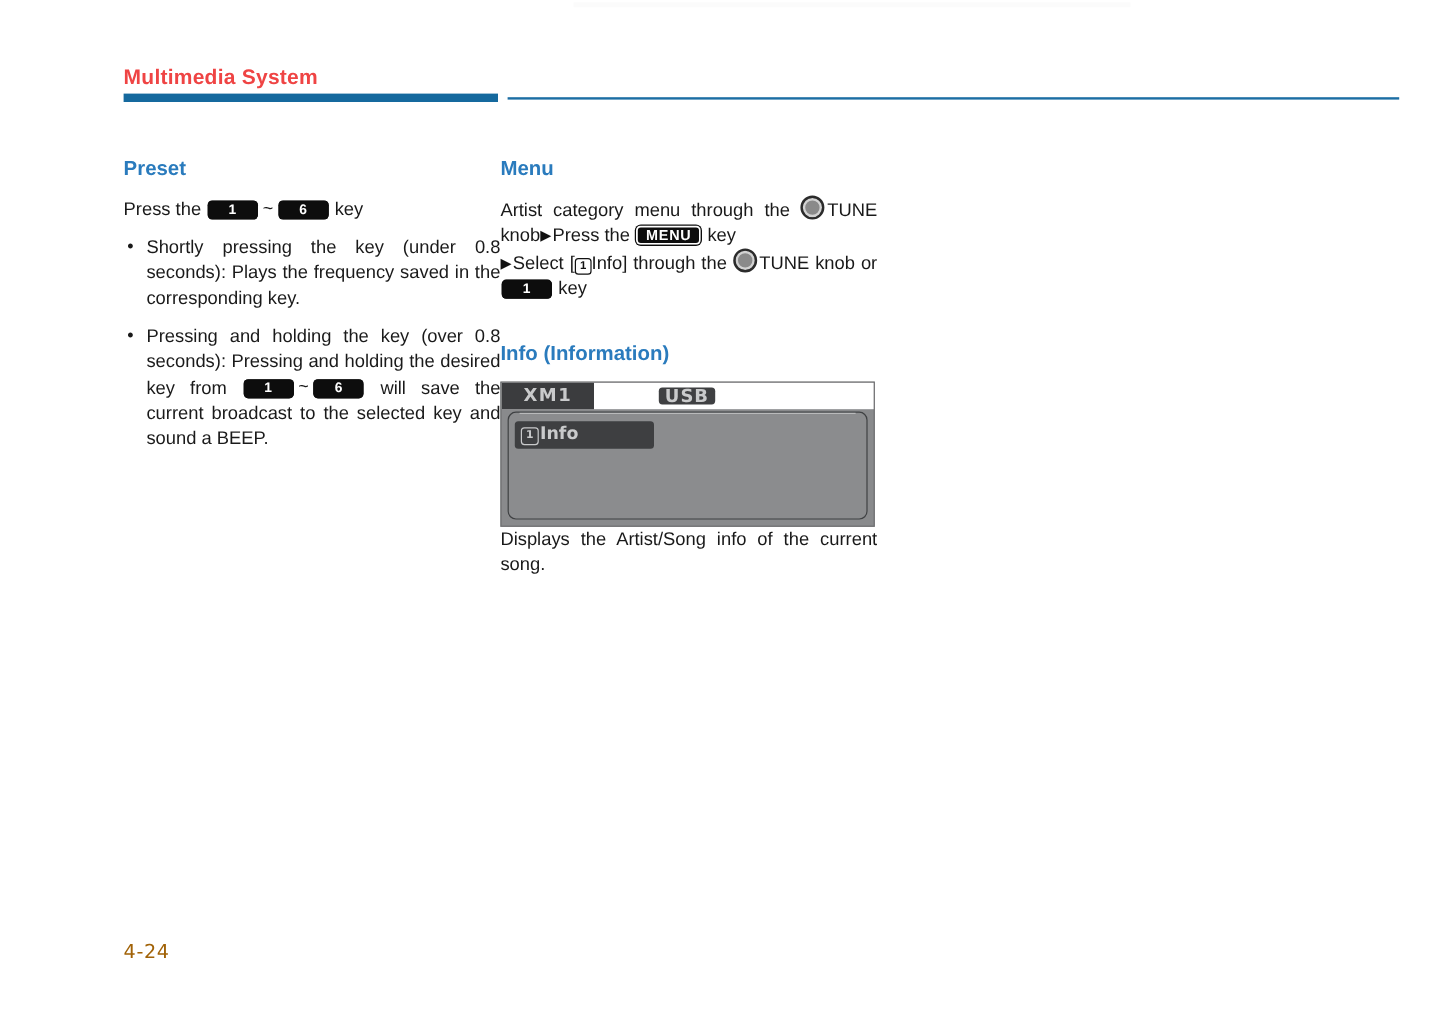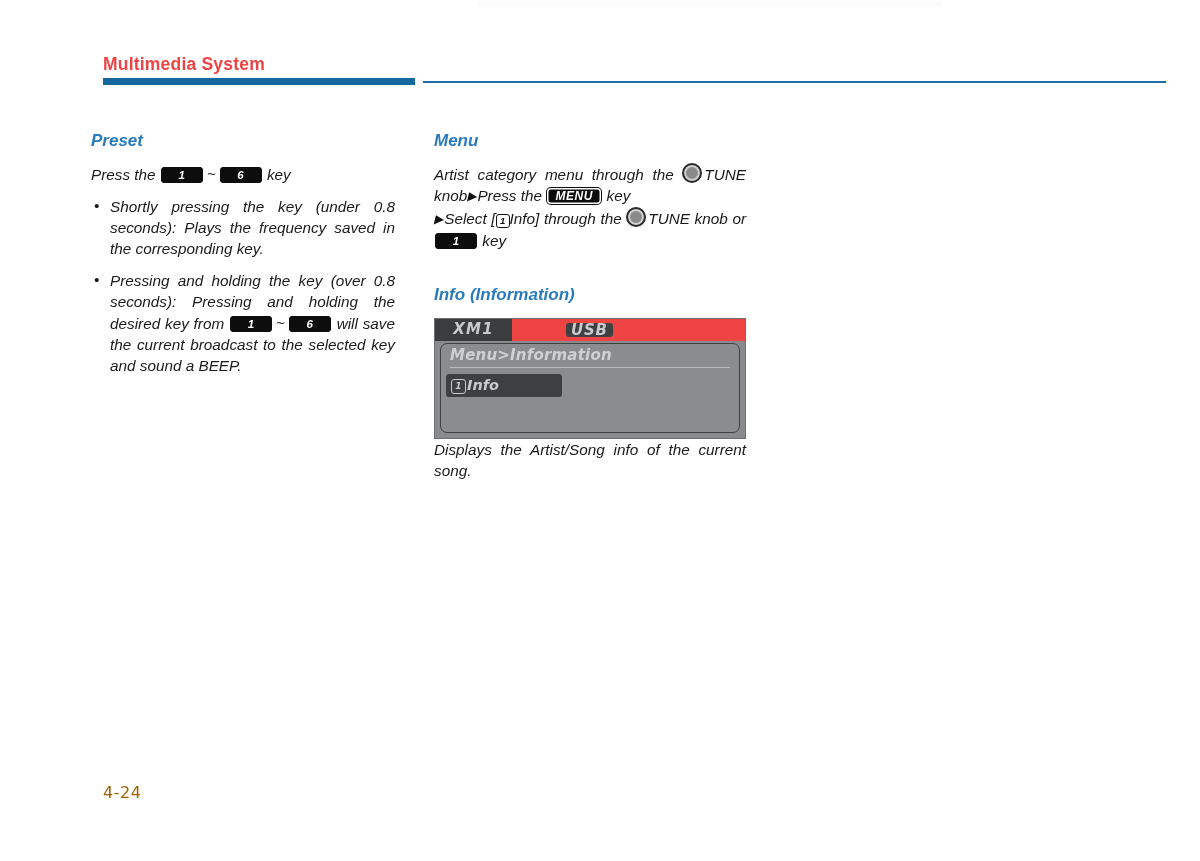--- a/index.html
+++ b/index.html
@@ -48,26 +48,24 @@
     left: 320px;
     top: 3px;
     width: 743px;
     height: 2px;
     background: #1c6ea4;
   }
 
   
   .columns {
     position: absolute;
-    left: 91px;
+    left: 103px;
     top: 131px;
     width: 655px;
     display: flex;
-    gap: 39px;
-    font-style: italic;
   }
   .col {
     width: 314px;
   }
 
   h2.sec-title {
     font-size: 17px;
     font-weight: bold;
     color: #2a7bbd;
     margin: 0 0 12px 0;
@@ -182,21 +180,21 @@
     height: 121px;
     background: #898a8c;
     border: 1px solid #6e6f71;
     margin: 14px 0 0 0;
     position: relative;
     box-sizing: border-box;
   }
   .display-topbar {
     height: 22px;
     position: relative;
-    background: #ef4444;
+    background: #ffffff;
   }
   .tab-xm1 {
     position: absolute;
     left: 0;
     top: 0;
     width: 77px;
     height: 22px;
     background: #3b3c3e;
     color: #c9cacb;
     font-size: 15px;
@@ -339,21 +337,20 @@
       <span>key</span></p>
 
     <h2 class="sec-title second">Info (Information)</h2>
 
     <div class="display">
       <div class="display-topbar">
         <div class="tab-xm1">XM1</div>
         <div class="badge-usb">USB</div>
       </div>
       <div class="display-panel">
-        <div class="panel-title">Menu&gt;Information</div>
         <div class="panel-divider"></div>
         <div class="panel-row"><span class="boxnum-lcd">1</span><span>Info</span></div>
       </div>
     </div>
 
     <p class="body caption">Displays the Artist/Song info of the current song.</p>
   </div>
 
 </div>
 

